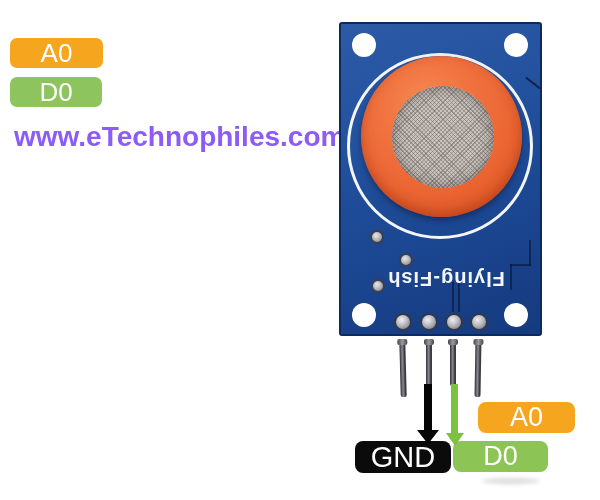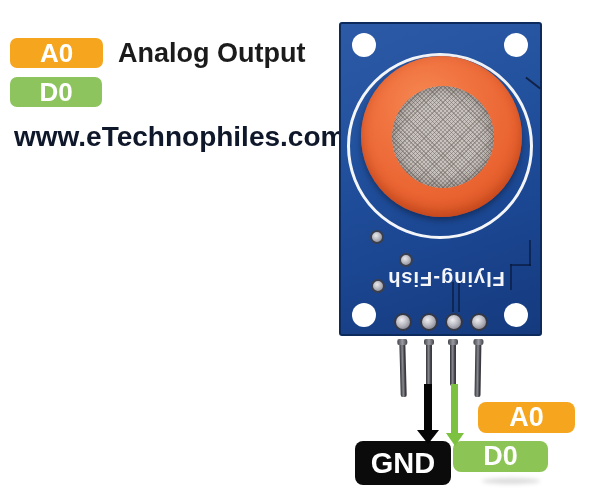--- a/index.html
+++ b/index.html
@@ -1,28 +1,28 @@
 <!DOCTYPE html>
 <html><head>
 <meta charset="utf-8">
 <style>
   html,body{margin:0;padding:0;background:#fff;}
   .stage{position:relative;width:600px;height:500px;background:#ffffff;overflow:hidden;
          font-family:"Liberation Sans",sans-serif;}
 
   
   .badge{position:absolute;display:flex;align-items:center;justify-content:center;
-         color:#fff;font-weight:bold;border-radius:8px;text-align:center;}
+         color:#fff;font-weight:normal;border-radius:8px;text-align:center;}
   .pos-legend-a0{left:10px;top:38px;width:93px;height:30px;font-size:26px;background:#F5A61E;border-radius:7px;}
   .pos-legend-d0{left:10px;top:77px;width:92px;height:30px;font-size:26px;background:#8DC45E;border-radius:7px;}
   .legend-label{position:absolute;left:118px;height:30px;line-height:30px;
                 font-size:27px;font-weight:600;color:#1b1b1b;white-space:nowrap;}
   .pos-legend-a0-label{top:38px;}
   .pos-legend-d0-label{top:77px;}
-  .website{position:absolute;left:14px;top:121px;font-size:28px;font-weight:600;color:#0f172a;white-space:nowrap;}
+  .website{position:absolute;left:14px;top:121px;font-size:28px;font-weight:600;color:#8b5cf6;white-space:nowrap;}
 
   
   .pcb{position:absolute;left:339px;top:22px;width:203px;height:314px;border-radius:3px;
        background:linear-gradient(160deg,#2d5aa6 0%,#22519e 35%,#1b4691 65%,#153a7e 100%);
        border:2px solid #0d2a5c;box-sizing:border-box;}
   .hole{position:absolute;width:24px;height:24px;border-radius:50%;background:#ffffff;}
   .hole-tl{left:11px;top:9px;}
   .hole-tr{left:163px;top:9px;}
   .hole-bl{left:11px;top:279px;}
   .hole-br{left:163px;top:279px;}
@@ -74,32 +74,31 @@
   .arrow-line.green{left:451px;top:384px;width:7px;height:49px;background:#7CC240;}
   .arrow-head{position:absolute;width:0;height:0;z-index:6;}
   .arrow-head.black{left:417px;top:430px;border-left:11px solid transparent;
                     border-right:11px solid transparent;border-top:14px solid #050505;}
   .arrow-head.green{left:446px;top:433px;border-left:9px solid transparent;
                     border-right:9px solid transparent;border-top:13px solid #7CC240;}
 
   
   .pos-vcc{left:309px;top:401px;width:95px;height:30px;font-size:25px;background:#ED1C24;z-index:5;}
   .pos-a0 {left:478px;top:402px;width:97px;height:31px;font-size:27px;background:#F5A61E;z-index:5;}
-  .pos-gnd{left:355px;top:441px;width:96px;height:44px;font-size:29px;background:#0b0b0b;z-index:5;}
+  .pos-gnd{left:355px;top:441px;width:96px;height:32px;font-size:29px;background:#0b0b0b;z-index:5;}
   .pos-d0 {left:453px;top:441px;width:95px;height:31px;font-size:27px;background:#8CC455;z-index:5;}
   .smudge{position:absolute;left:482px;top:478px;width:58px;height:6px;border-radius:50%;
           background:rgba(0,0,0,0.14);filter:blur(2px);}
 </style>
 </head>
 <body>
 
 <div class="stage">
 
   <div class="badge pos-legend-a0">A0</div>
-  <div class="legend-label pos-legend-a0-label">Analog Output</div>
   <div class="badge pos-legend-d0">D0</div>
   <div class="website">www.eTechnophiles.com</div>
 
   <div class="pcb">
     <div class="silk-circle"></div>
     <div class="hole hole-tl"></div>
     <div class="hole hole-tr"></div>
     <div class="hole hole-bl"></div>
     <div class="hole hole-br"></div>
     <div class="trace trace-v1"></div>

